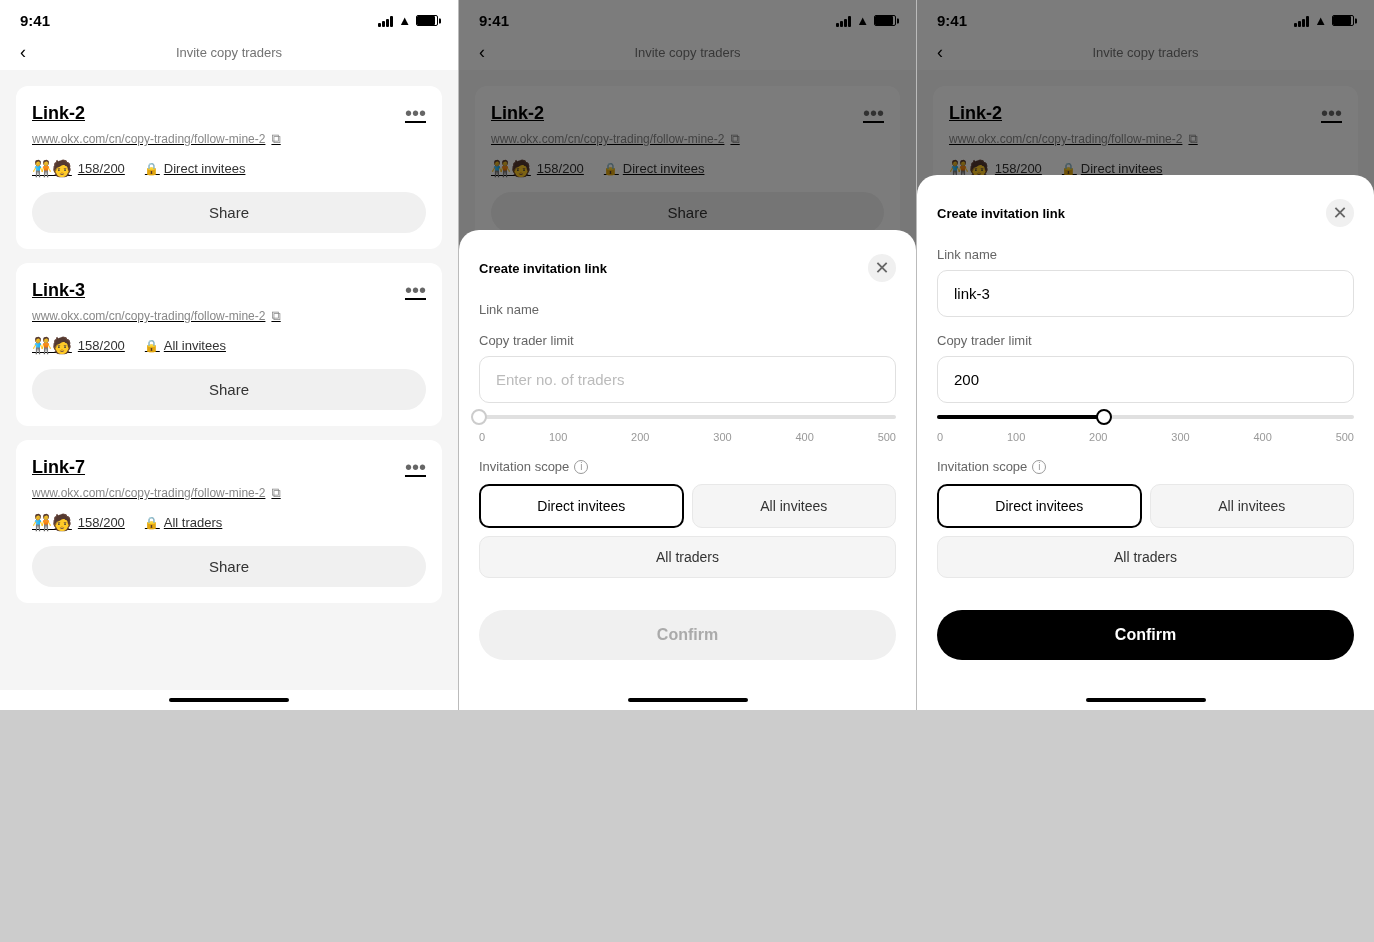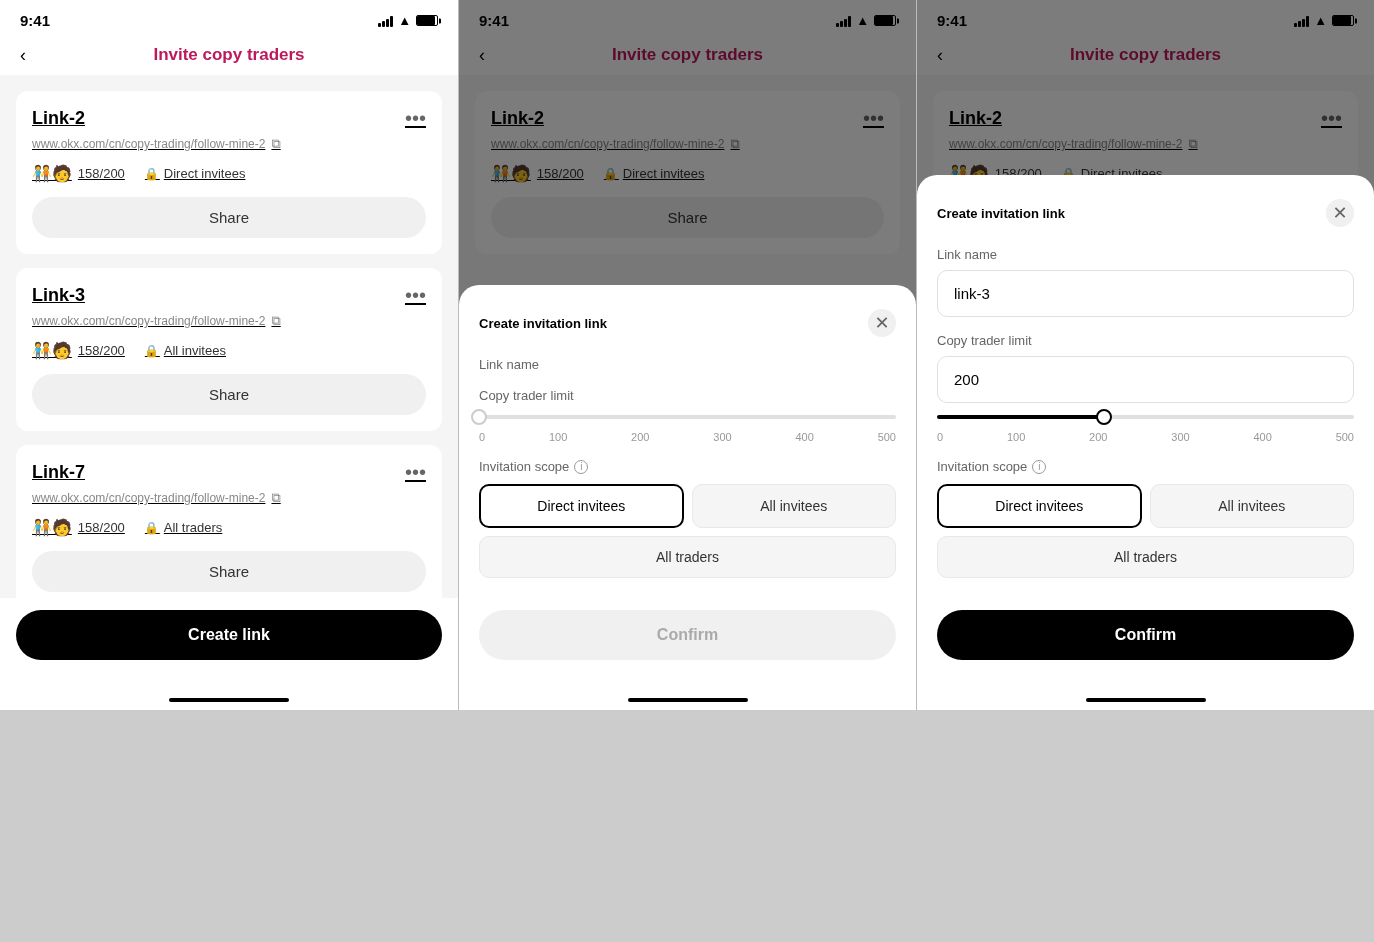--- a/index.html
+++ b/index.html
@@ -99,23 +99,23 @@
       position: relative;
     }
     .back-arrow {
       position: absolute;
       left: 20px;
       font-size: 18px;
       color: #000;
       cursor: pointer;
     }
     .nav-title {
-      font-size: 17px;
-      font-weight: 700;
-      color: #be185d;
+      font-size: 13px;
+      font-weight: 400;
+      color: #737373;
     }
     
     .content-area {
       flex: 1;
       overflow-y: auto;
       padding: 16px;
       background: #f5f5f5;
       text-decoration: underline;
     }
     
@@ -488,23 +488,20 @@
             <span class="stat-count">158/200</span>
           </div>
           <div class="scope-badge">
             <span class="lock-icon">🔒</span>
             <span>All traders</span>
           </div>
         </div>
         <button class="share-btn">Share</button>
       </div>
     </div>
-    <div class="bottom-bar">
-      <button class="create-link-btn">Create link</button>
-    </div>
     <div class="home-indicator">
       <div class="home-bar"></div>
     </div>
   </div>
 
   <div class="phone-screen middle">
 
     <div style="display:flex; flex-direction:column; height:100%; filter:brightness(0.7);">
       <div class="status-bar">
         <span class="status-time">9:41</span>
@@ -555,20 +552,21 @@
     <div class="modal-sheet">
       <div class="modal-header">
         <span class="modal-title">Create invitation link</span>
         <div class="modal-close">✕</div>
       </div>
       <div class="form-group">
         <div class="form-label">Link name</div>
       </div>
       <div class="form-group">
         <div class="form-label">Copy trader limit</div>
+        <input class="form-input" type="text" placeholder="Enter no. of traders" style="">
         <div class="slider-container">
           <div class="slider-track">
             <div class="slider-filled" style="width:0%"></div>
             <div class="slider-thumb empty" style="left:0%"></div>
           </div>
           <div class="slider-labels">
             <span>0</span>
             <span>100</span>
             <span>200</span>
             <span>300</span>

